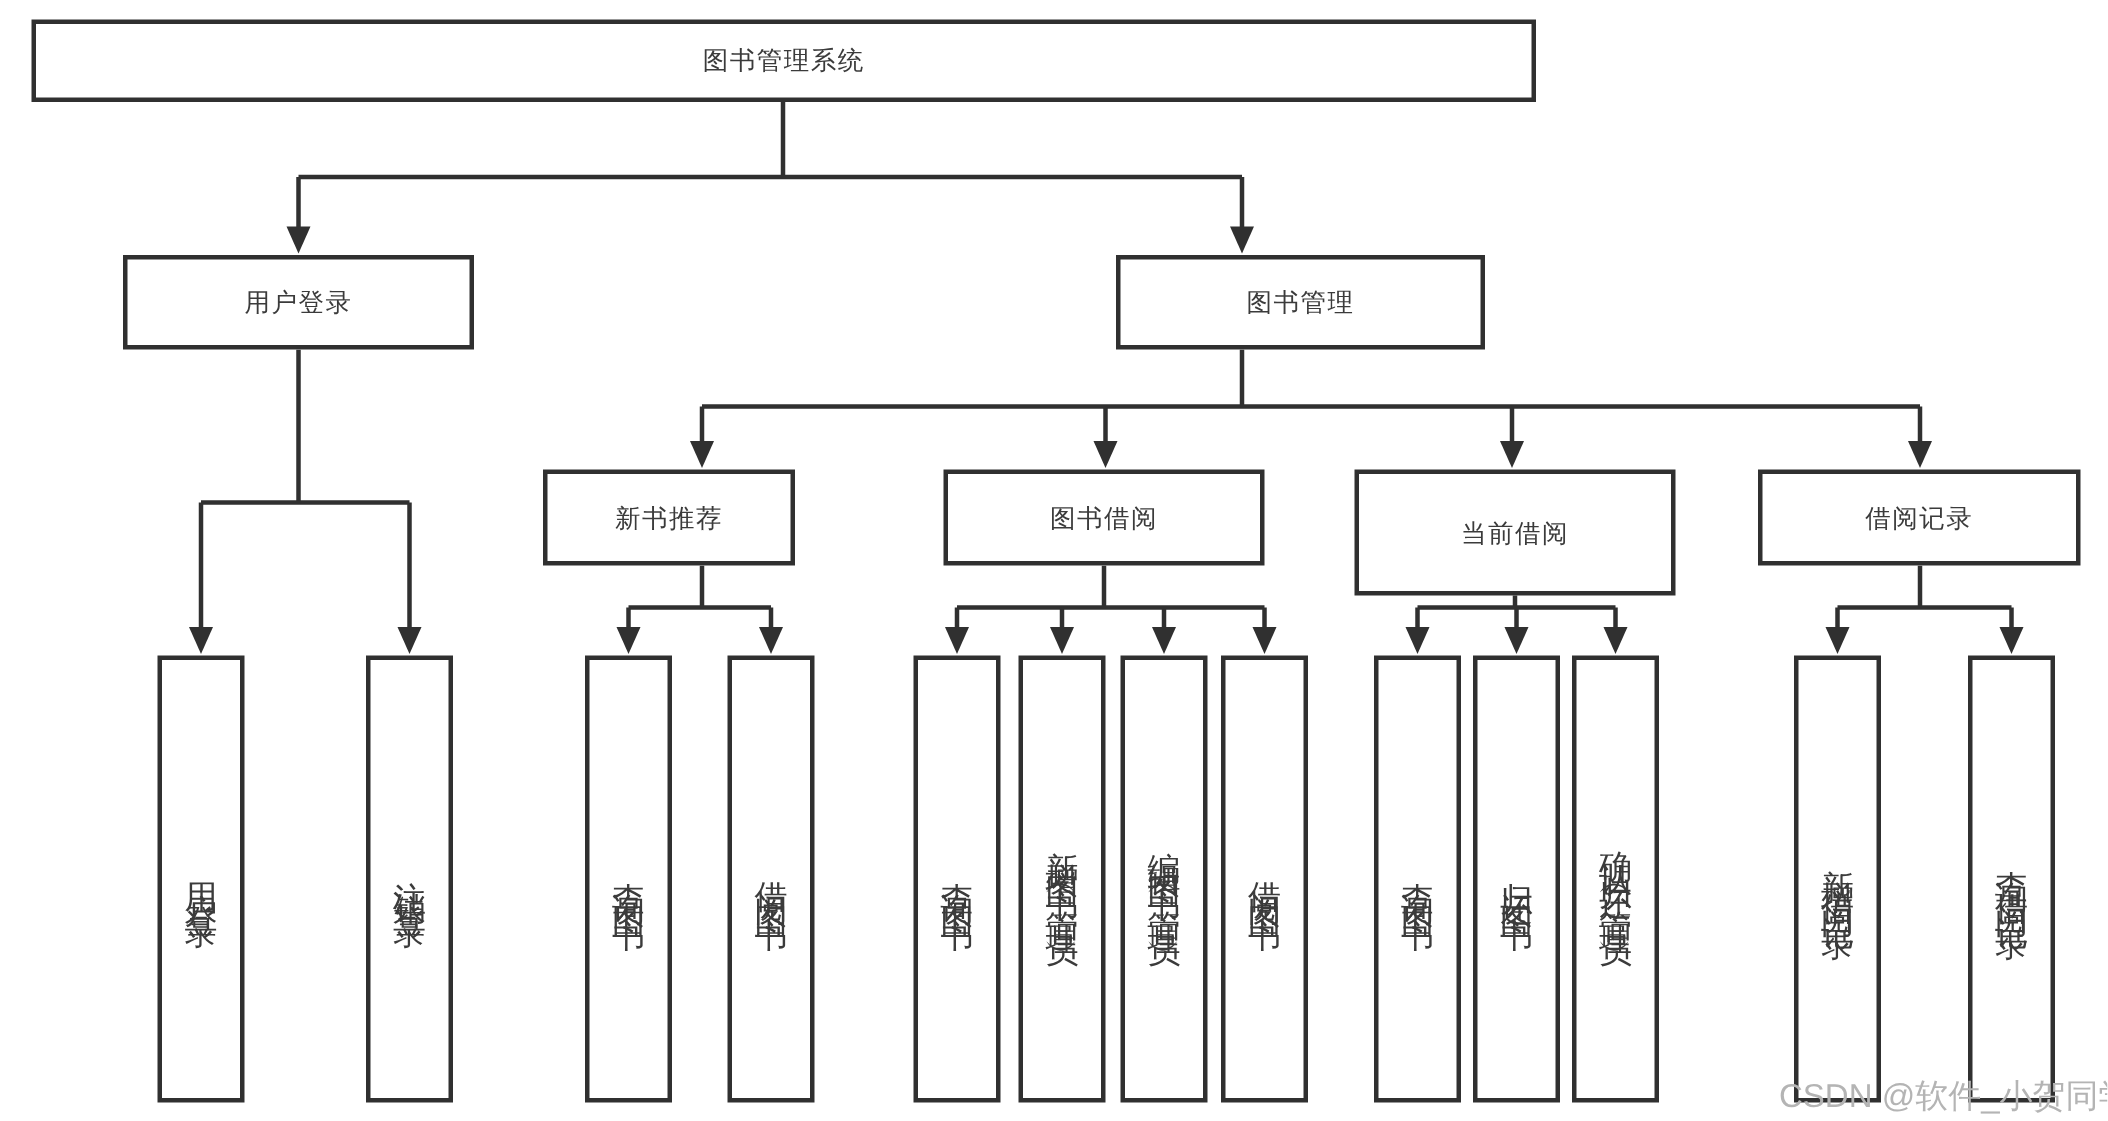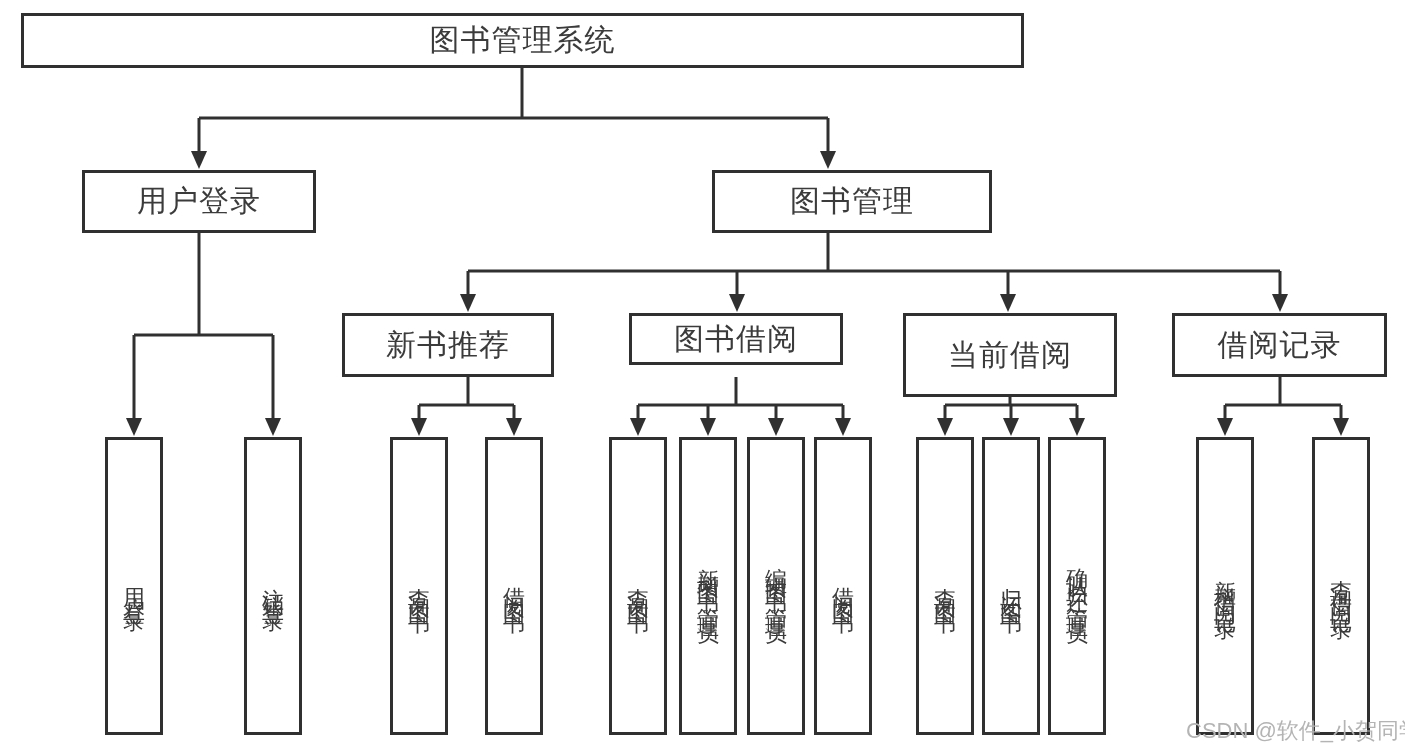--- a/index.html
+++ b/index.html
@@ -19,21 +19,21 @@
   #wires{position:absolute;left:0;top:0;width:1405px;height:747px;}
   #wires path{stroke:var(--line);stroke-width:3;fill:none;}
   #wires polygon{fill:var(--line);stroke:none;}
   .hnode{
     position:absolute;
     box-sizing:border-box;
     border:3px solid var(--line);
     background:#fff;
     display:flex;align-items:center;justify-content:center;
     color:var(--text);
-    font-size:30px;
+    font-size:17px;
     letter-spacing:1px;
   }
   .vnode{
     position:absolute;
     box-sizing:border-box;
     border:3px solid var(--line);
     background:#fff;
     width:58px;height:298px;top:437px;
     display:flex;align-items:center;justify-content:center;
     color:var(--text);
@@ -103,28 +103,28 @@
     </g>
   </svg>
 
   <div class="hnode" style="left:21px;top:13px;width:1003px;height:55px">
     <span>图书管理系统</span>
   </div>
 
   <div class="hnode" style="left:82px;top:170px;width:234px;height:63px">
     <span>用户登录</span>
   </div>
-  <div class="hnode" style="left:712px;top:170px;width:280px;height:63px">
+  <div class="hnode" style="left:744px;top:170px;width:246px;height:63px">
     <span>图书管理</span>
   </div>
 
-  <div class="hnode" style="left:342px;top:313px;width:212px;height:64px">
+  <div class="hnode" style="left:362px;top:313px;width:168px;height:64px">
     <span>新书推荐</span>
   </div>
-  <div class="hnode" style="left:629px;top:313px;width:214px;height:52px">
+  <div class="hnode" style="left:629px;top:313px;width:214px;height:64px">
     <span>图书借阅</span>
   </div>
   <div class="hnode" style="left:903px;top:313px;width:214px;height:84px">
     <span>当前借阅</span>
   </div>
   <div class="hnode" style="left:1172px;top:313px;width:215px;height:64px">
     <span>借阅记录</span>
   </div>
 
   <div class="vnode" style="left:105px">

